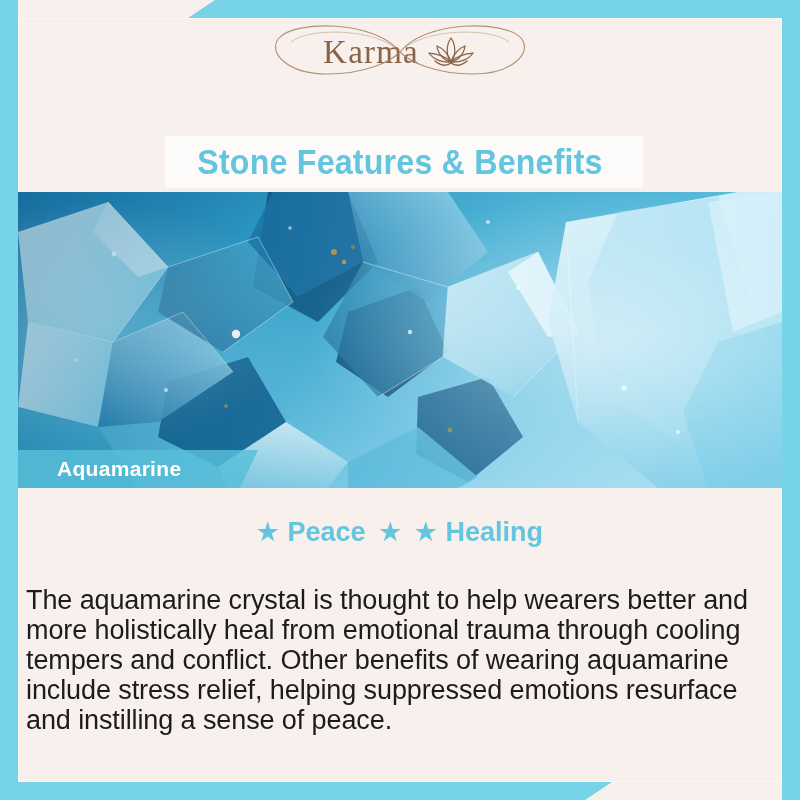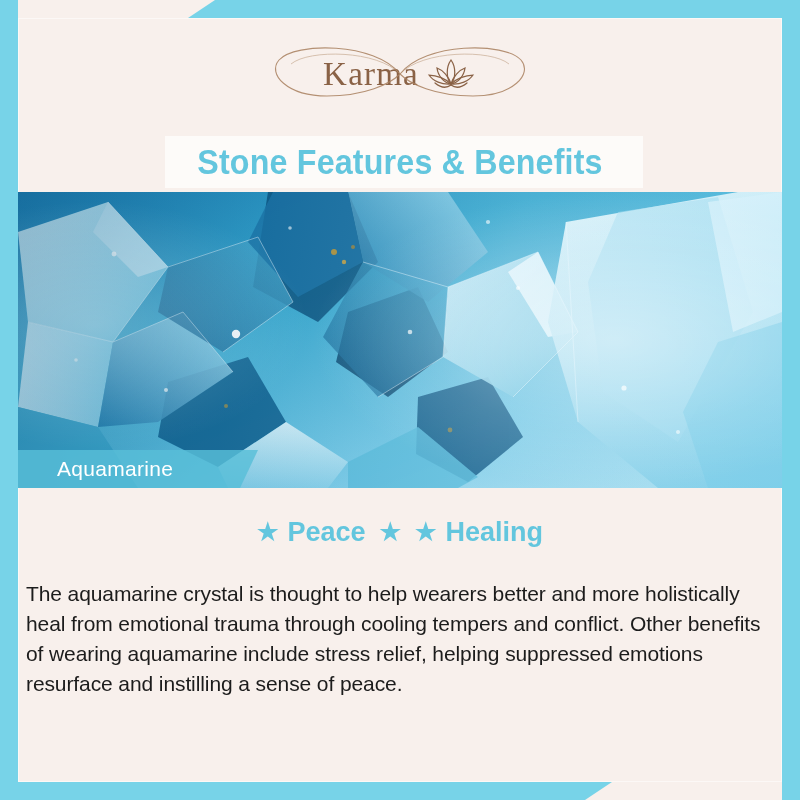--- a/index.html
+++ b/index.html
@@ -30,21 +30,21 @@
     position:absolute;right:0;top:0;width:18px;height:800px;background:#77d3e8;
   }
   .inner-hairline{
     position:absolute;left:18px;top:18px;width:764px;height:764px;
     border:1px solid rgba(255,255,255,0.55);
     box-sizing:border-box;pointer-events:none;
   }
 
   
   .logo-zone{
-    position:absolute;left:0;top:24px;width:800px;height:100px;
+    position:absolute;left:0;top:2px;width:800px;height:100px;
     display:flex;align-items:center;justify-content:center;
   }
   .logo{
     position:relative;display:flex;align-items:center;justify-content:center;
     gap:6px;width:330px;height:72px;
   }
   .logo-word{
     font-family:"Liberation Serif", serif;
     font-size:33px;color:#8a6246;letter-spacing:1.2px;line-height:1;
     white-space:nowrap;
@@ -88,39 +88,39 @@
   }
 
   
   .stone-ribbon{
     position:absolute;left:18px;top:450px;width:240px;height:38px;
     background:rgba(88,190,216,0.82);
     clip-path:polygon(0 0, 240px 0, 222px 38px, 0 38px);
     display:flex;align-items:center;
   }
   .stone-ribbon .label{
-    margin-left:39px;color:#ffffff;font-weight:normal;font-size:21px;
+    margin-left:39px;color:#ffffff;font-weight:bold;font-size:21px;
     letter-spacing:0.3px;white-space:nowrap;
   }
 
   
   .keywords{
     position:absolute;left:0;top:512px;width:800px;height:40px;
     display:flex;align-items:center;justify-content:center;gap:14px;
     font-family:"Liberation Sans Narrow","Liberation Sans",sans-serif;
     font-weight:bold;font-size:27px;color:#63c6de;white-space:nowrap;
   }
   .kw{display:flex;align-items:center;gap:9px;}
   .kw .star{font-size:24px;line-height:1;color:#63c6de;}
 
   
   .body-copy{
     position:absolute;left:26px;top:558px;width:750px;
     font-family:"Liberation Sans Narrow","Liberation Sans",sans-serif;
-    font-size:21px;line-height:30px;color:#1c1c1c;
+    font-size:27px;line-height:30px;color:#1c1c1c;
     text-align:left;font-weight:normal;
     letter-spacing:-0.1px;
   }
 </style>
 </head>
 <body>
 
 <div class="poster">
 
   <div class="frame-top"></div>

